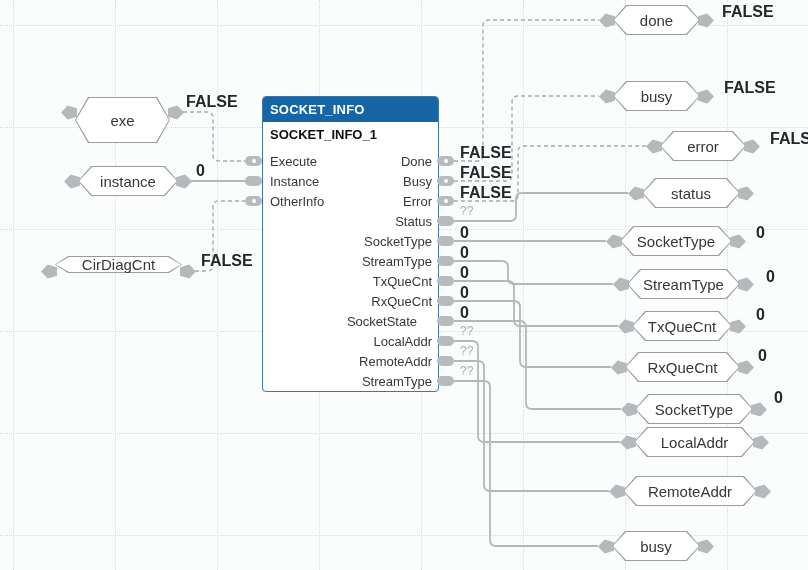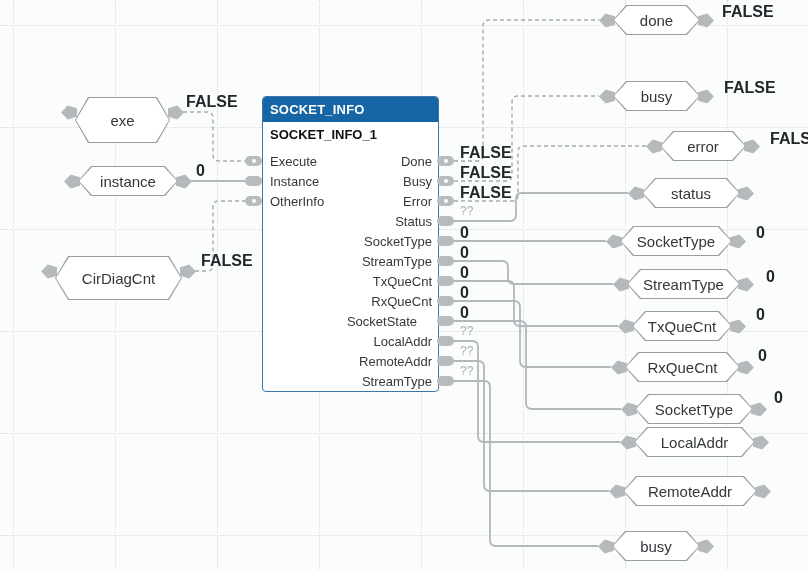--- a/index.html
+++ b/index.html
@@ -94,21 +94,21 @@
       </div>
       <div class="tarrow l" style="left: 61px; top: 105px;"></div>
       <div class="tarrow r" style="left: 168px; top: 105px;"></div>
       <div class="tag" style="left: 78px; top: 166px; width: 100px; height: 30px;">
         <div class="hexo"></div>
         <div class="hexi"></div>
         <div class="tag-label">instance</div>
       </div>
       <div class="tarrow l" style="left: 64px; top: 174px;"></div>
       <div class="tarrow r" style="left: 176px; top: 174px;"></div>
-      <div class="tag" style="left: 55px; top: 256px; width: 127px; height: 44px;">
+      <div class="tag" style="left: 55px; top: 256px; width: 127px; height: 17px;">
         <div class="hexo"></div>
         <div class="hexi"></div>
         <div class="tag-label">CirDiagCnt</div>
       </div>
       <div class="tarrow l" style="left: 41px; top: 264px;"></div>
       <div class="tarrow r" style="left: 180px; top: 264px;"></div>
       <div class="tag" style="left: 613px; top: 5px; width: 87px; height: 30px;">
         <div class="hexo"></div>
         <div class="hexi"></div>
         <div class="tag-label">done</div>

